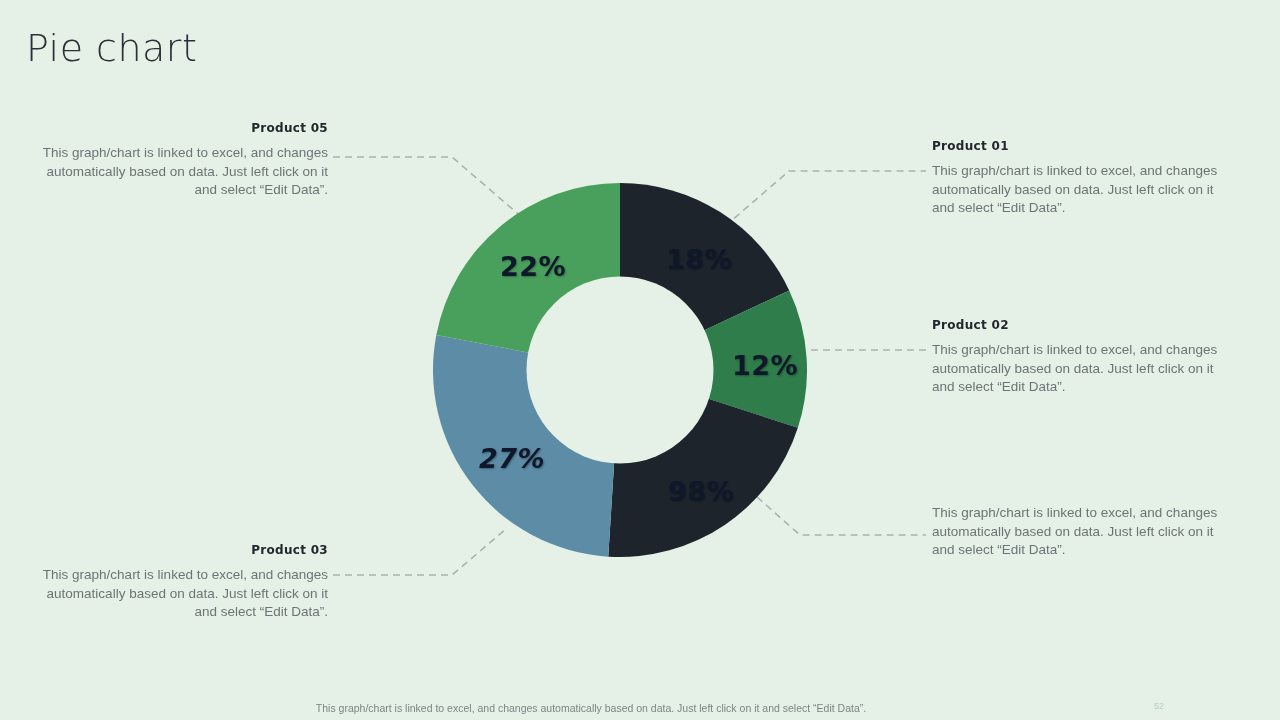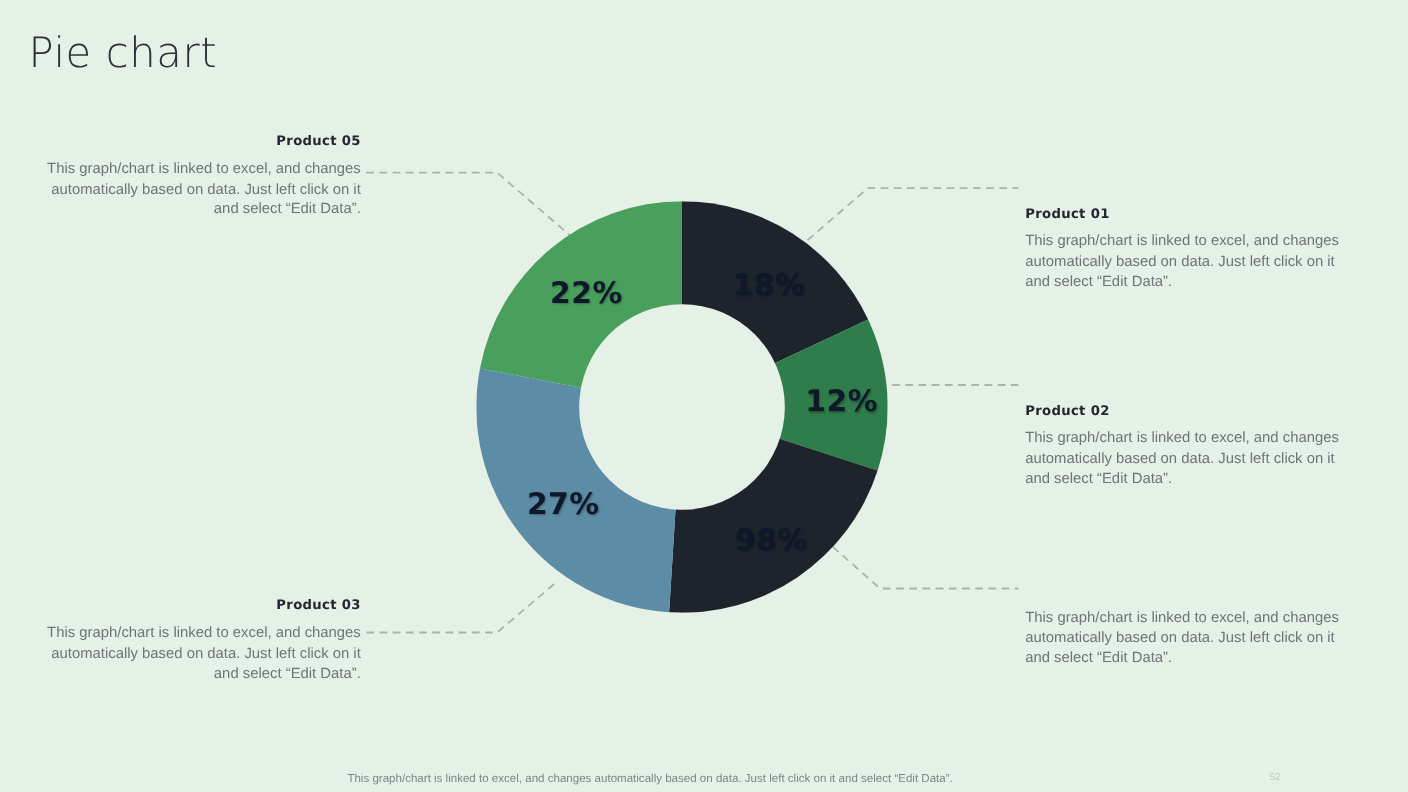--- a/index.html
+++ b/index.html
@@ -35,21 +35,21 @@
     letter-spacing:0.3px;
     margin-bottom:9px;
     font-family:"DejaVu Sans", sans-serif;
   }
   .callout .c-body {
     font-size:13.5px;
     line-height:18.5px;
     color:#6d7478;
     font-family:"Liberation Sans", sans-serif;
   }
-  .callout.right { left:932px; text-align:left;margin-top:48px; }
+  .callout.right { left:932px; text-align:left; }
   .callout.left  { left:26px; width:302px; text-align:right; }
 
   #callout-p01 { top:139px; }
   #callout-p02 { top:318px; }
   #callout-p03 { top:504px; }
   #callout-p05 { top:121px; }
   #callout-p04 { top:543px; }
 
   
   #donut-wrap {
@@ -65,21 +65,21 @@
     font-size:27px;
     font-weight:bold;
     letter-spacing:0.5px;
     font-family:"DejaVu Sans", sans-serif;
     text-shadow:1px 1px 2px rgba(0,0,0,0.30);
     white-space:nowrap;
   }
   #label-p01 { left:666px; top:244px; }
   #label-p02 { left:732px; top:350px; }
   #label-p03 { left:668px; top:476px; }
-  #label-p04 { left:479px; top:443px; }
+  #label-p04 { left:479px; top:443px;font-style:italic; }
   #label-p05 { left:500px; top:251px; }
 
   
   #leaders {
     position:absolute; left:0; top:0;
     width:1280px; height:720px;
     pointer-events:none;
   }
 
   

